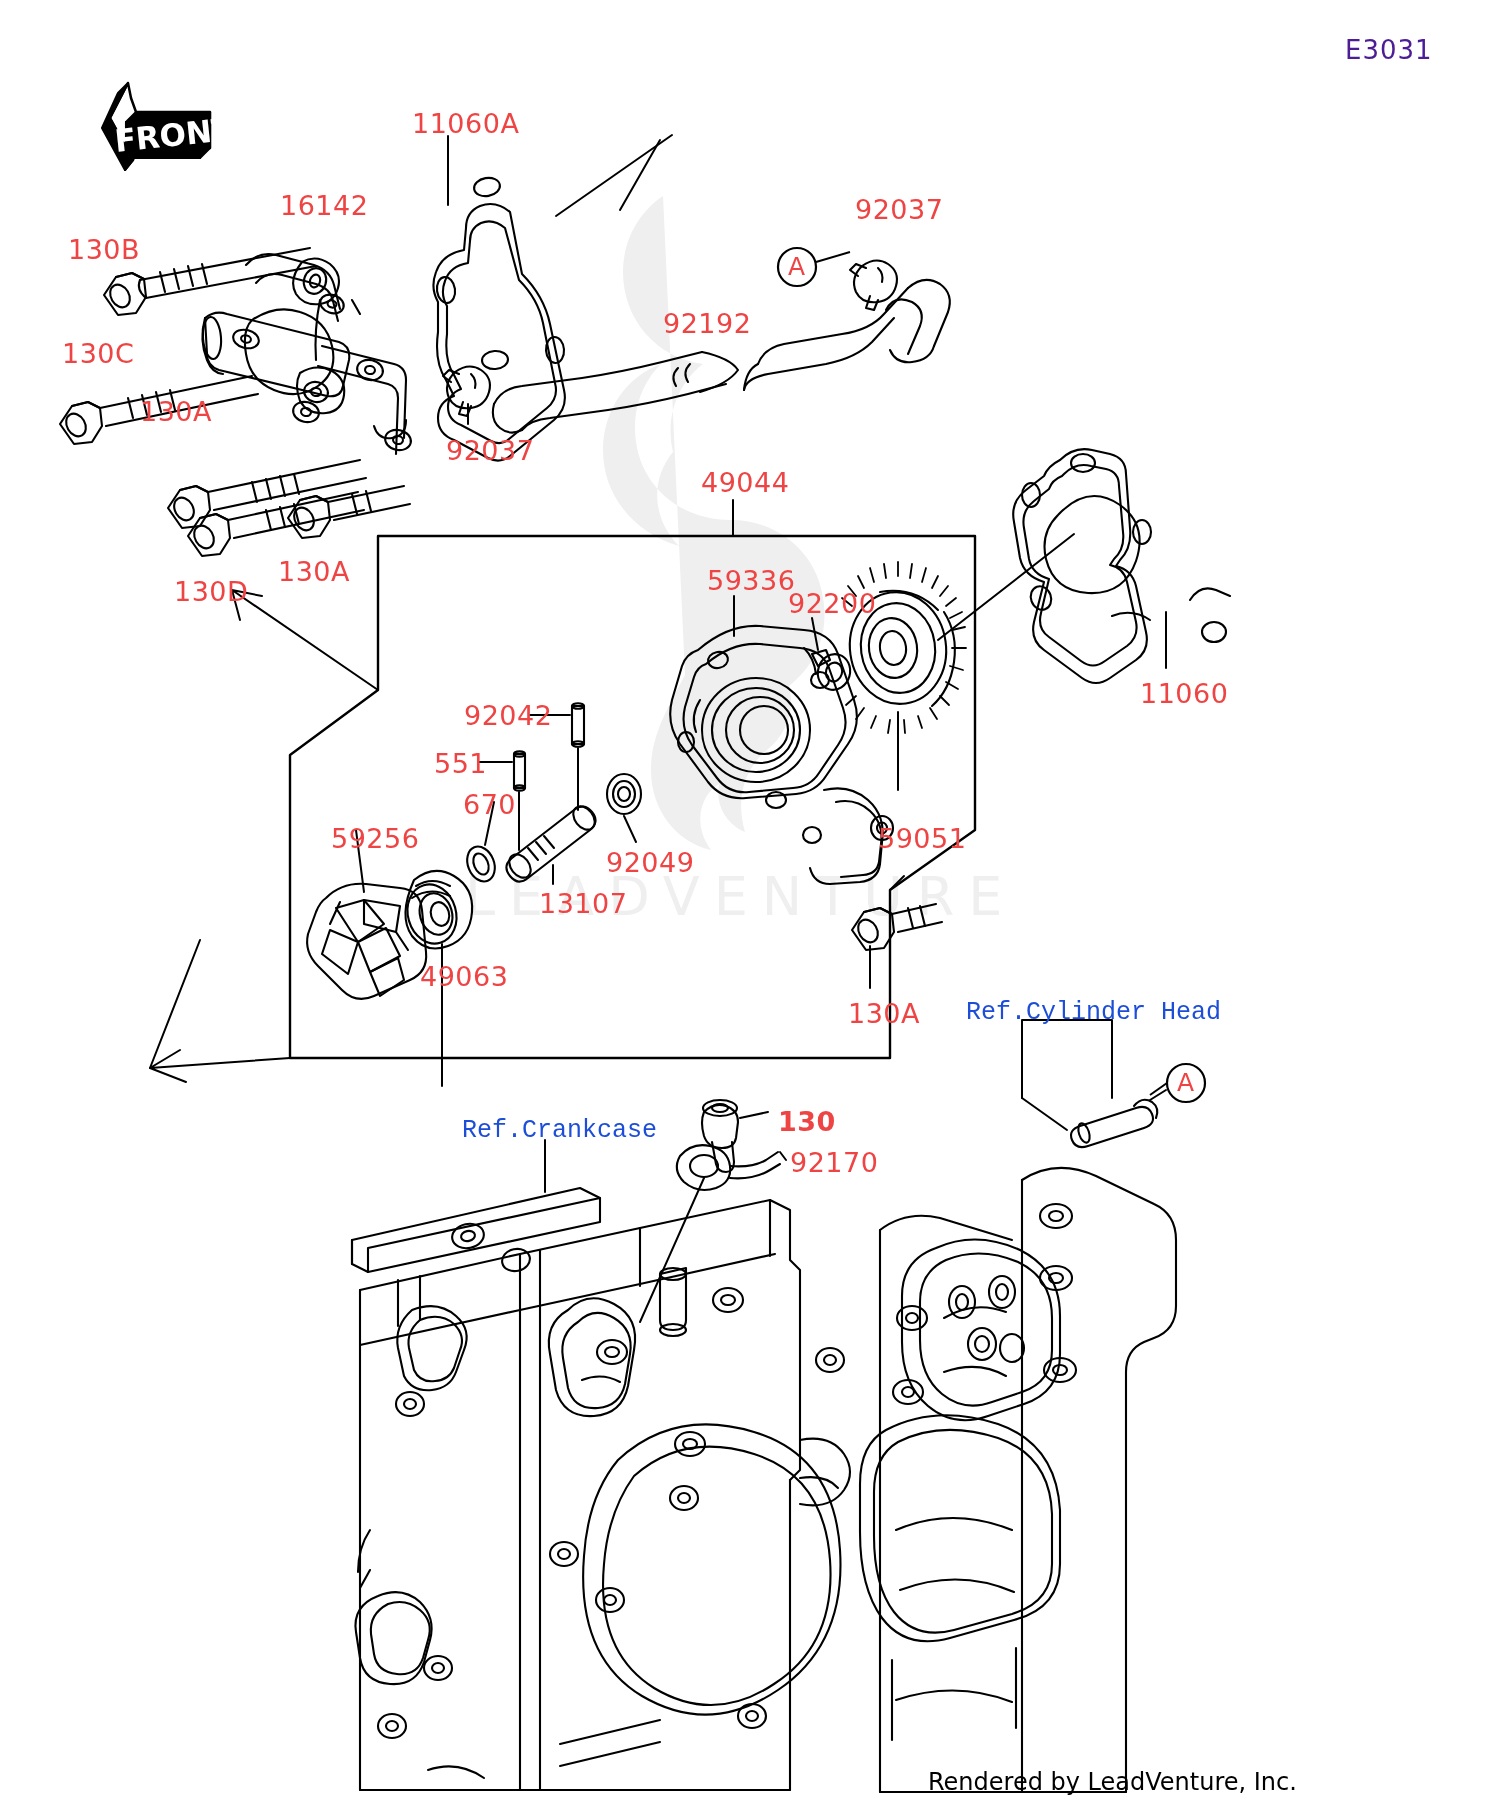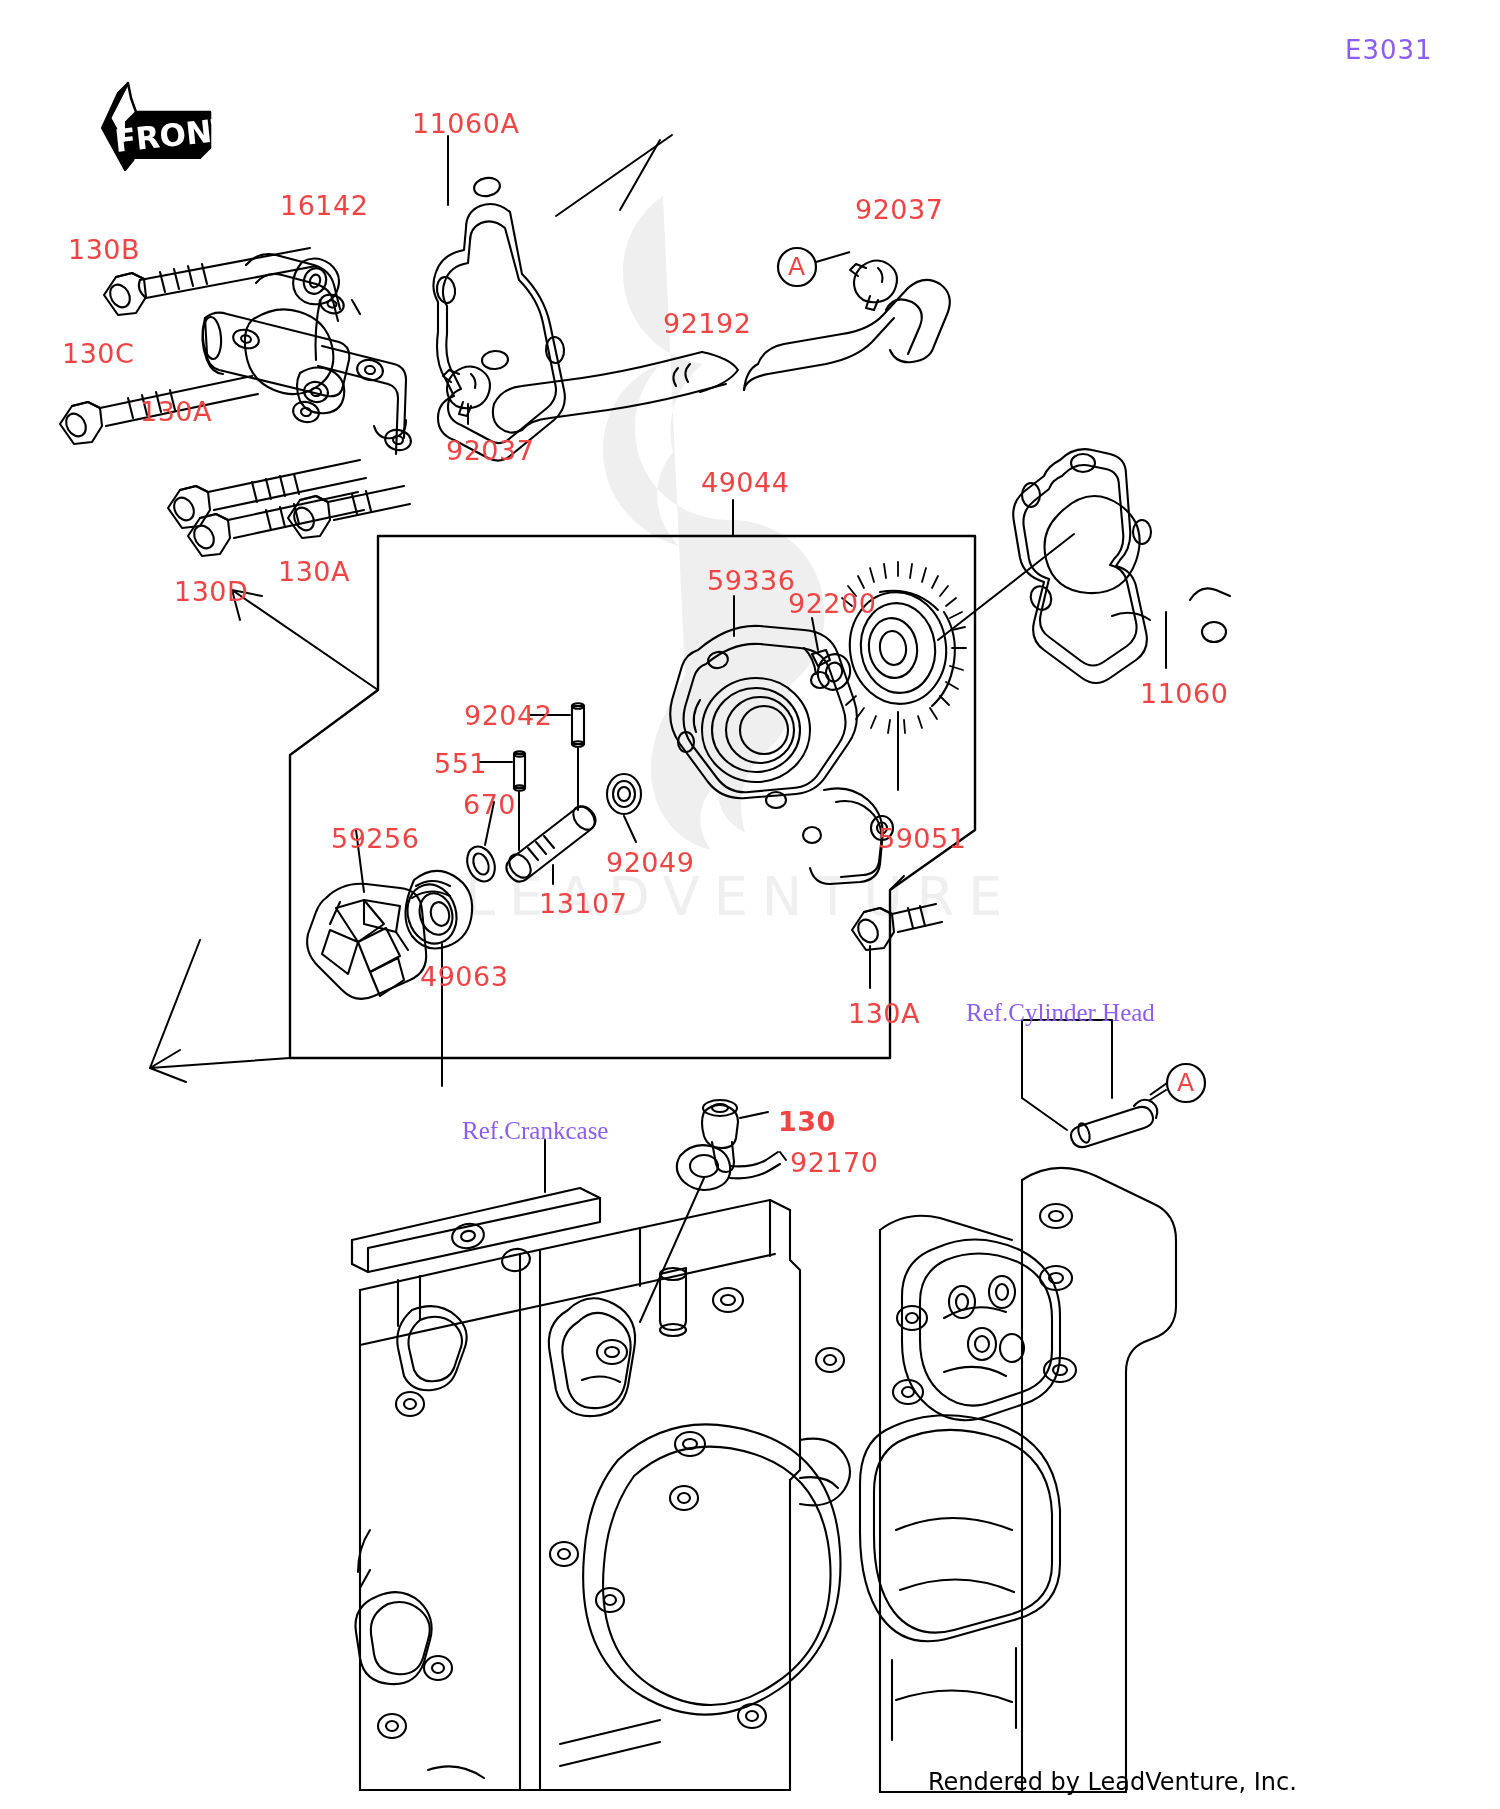--- a/index.html
+++ b/index.html
@@ -19,31 +19,31 @@
     position: absolute;
     font-family: "DejaVu Sans", sans-serif;
     font-size: 27px;
     color: #ef4444;
     white-space: nowrap;
     letter-spacing: 0.5px;
     line-height: 1;
   }
   .lbl-mono {
     position: absolute;
-    font-family: Liberation Serif, serif;
+    font-family: Liberation Mono, monospace;
     font-size: 25px;
-    color: #8b5cf6;
+    color: #1d4ed8;
     white-space: nowrap;
     line-height: 1;
   }
   .code-top {
     position: absolute;
     font-family: "DejaVu Sans", sans-serif;
     font-size: 26px;
-    color: #8b5cf6;
+    color: #4c1d95;
     letter-spacing: 1px;
   }
   .credit {
     position: absolute;
     font-family: "DejaVu Sans", sans-serif;
     font-size: 24px;
     color: #000000;
     white-space: nowrap;
   }
   svg.layer {

